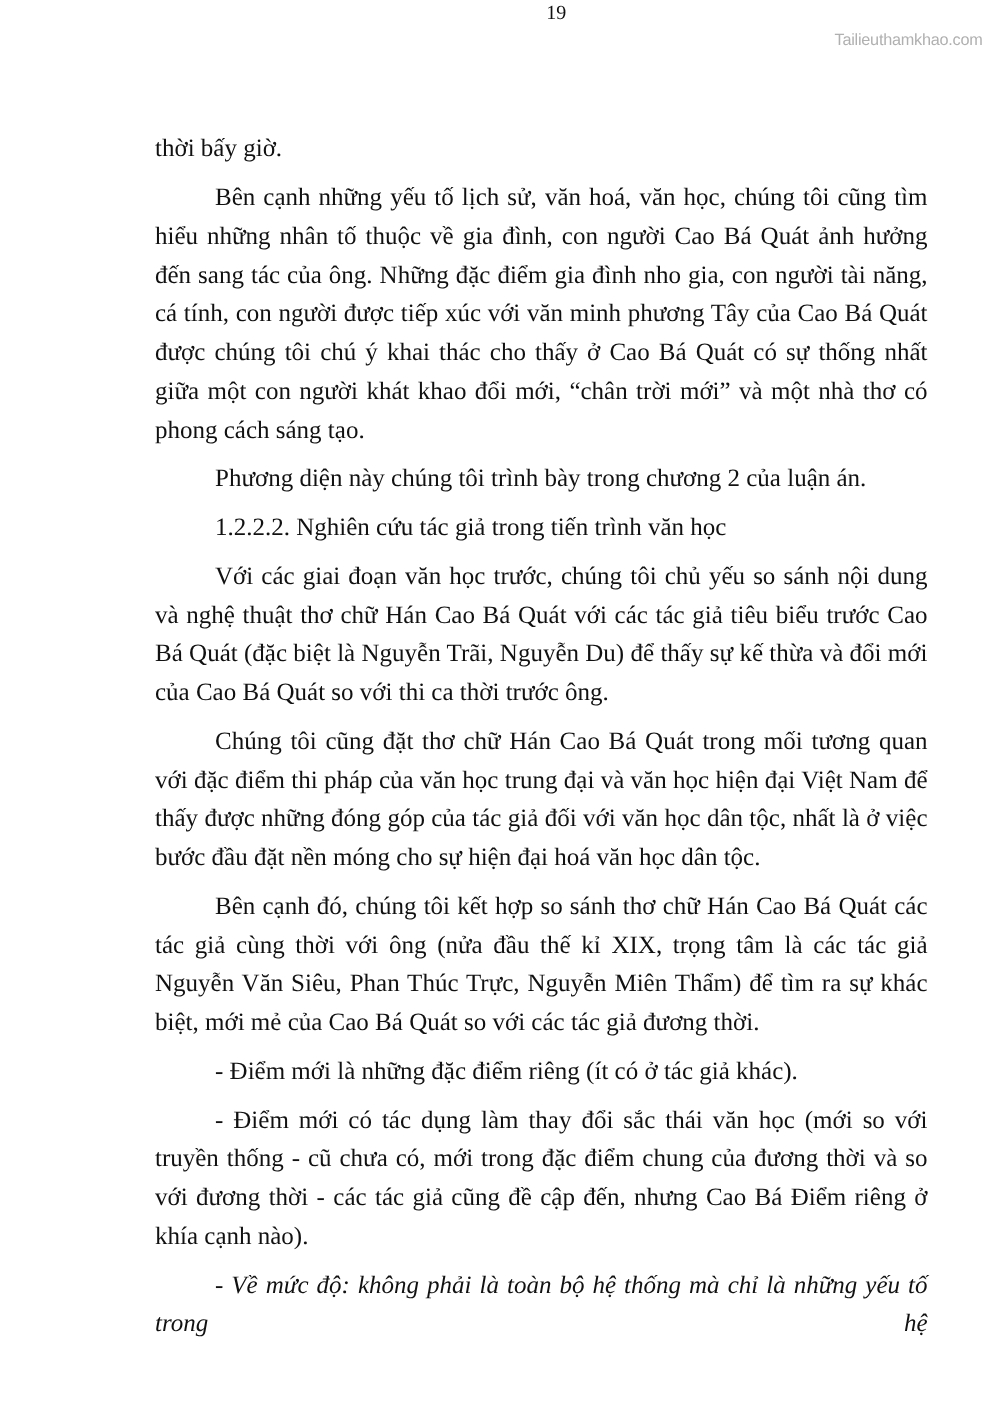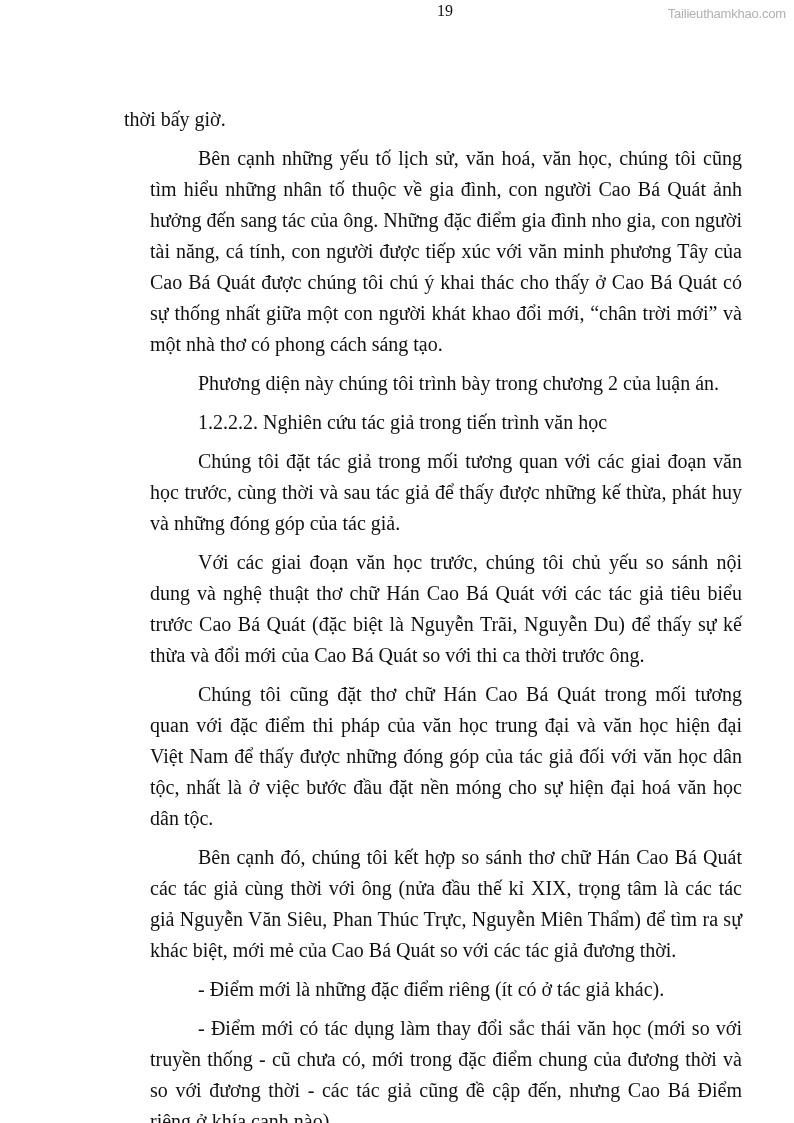--- a/index.html
+++ b/index.html
@@ -1,38 +1,37 @@
 <!DOCTYPE html>
 <html><head>
 <meta charset="utf-8">
 <style>
   html, body { margin: 0; padding: 0; background: #ffffff; }
   body { width: 794px; height: 1123px; position: relative; overflow: hidden;
          font-family: "Liberation Serif", "DejaVu Serif", serif; color: #111; }
   .page-number { position: absolute; top: 2px; left: 0; width: 794px; text-align: center;
                  font-size: 16px; line-height: 18px; padding-left: 48px; }
-  .watermark { position: absolute; top: 6px; right: 8px; font-family: "Liberation Sans", "DejaVu Sans", sans-serif;
+  .watermark { position: absolute; top: 24px; right: 8px; font-family: "Liberation Sans", "DejaVu Sans", sans-serif;
                font-size: 13px; color: #b0b0b0; letter-spacing: -0.2px; }
   .content { position: absolute; left: 124px; top: 104px; width: 618px; }
   p { margin: 0; font-size: 20px; line-height: 31px; text-align: justify; text-align-last: left; }
   p.indent { text-indent: 48px; }
-  .gap { margin-top: 8px; margin-left: 26px; }
+  .gap { margin-top: 8px; }
   .heading { text-indent: 48px; }
 </style>
 </head>
 <body>
 
 <div class="page-number">19</div>
 <div class="watermark">Tailieuthamkhao.com</div>
 
 <div class="content">
   <p>thời bấy giờ.</p>
   <p class="indent gap">Bên cạnh những yếu tố lịch sử, văn hoá, văn học, chúng tôi cũng tìm hiểu những nhân tố thuộc về gia đình, con người Cao Bá Quát ảnh hưởng đến sang tác của ông. Những đặc điểm gia đình nho gia, con người tài năng, cá tính, con người được tiếp xúc với văn minh phương Tây của Cao Bá Quát được chúng tôi chú ý khai thác cho thấy ở Cao Bá Quát có sự thống nhất giữa một con người khát khao đổi mới, “chân trời mới” và một nhà thơ có phong cách sáng tạo.</p>
   <p class="indent gap">Phương diện này chúng tôi trình bày trong chương 2 của luận án.</p>
   <p class="heading gap">1.2.2.2. Nghiên cứu tác giả trong tiến trình văn học</p>
-  <p class="indent gap">Chúng tôi đặt tác giả trong mối tương quan với các giai đoạn văn học trước, cùng thời và sau tác giả để thấy được những kế thừa, phát huy và những đóng góp của tác giả.</p>
   <p class="indent gap">Với các giai đoạn văn học trước, chúng tôi chủ yếu so sánh nội dung và nghệ thuật thơ chữ Hán Cao Bá Quát với các tác giả tiêu biểu trước Cao Bá Quát (đặc biệt là Nguyễn Trãi, Nguyễn Du) để thấy sự kế thừa và đổi mới của Cao Bá Quát so với thi ca thời trước ông.</p>
   <p class="indent gap">Chúng tôi cũng đặt thơ chữ Hán Cao Bá Quát trong mối tương quan với đặc điểm thi pháp của văn học trung đại và văn học hiện đại Việt Nam để thấy được những đóng góp của tác giả đối với văn học dân tộc, nhất là ở việc bước đầu đặt nền móng cho sự hiện đại hoá văn học dân tộc.</p>
   <p class="indent gap">Bên cạnh đó, chúng tôi kết hợp so sánh thơ chữ Hán Cao Bá Quát các tác giả cùng thời với ông (nửa đầu thế kỉ XIX, trọng tâm là các tác giả Nguyễn Văn Siêu, Phan Thúc Trực, Nguyễn Miên Thẩm) để tìm ra sự khác biệt, mới mẻ của Cao Bá Quát so với các tác giả đương thời.</p>
   <p class="indent gap">- Điểm mới là những đặc điểm riêng (ít có ở tác giả khác).</p>
   <p class="indent gap">- Điểm mới có tác dụng làm thay đổi sắc thái văn học (mới so với truyền thống - cũ chưa có, mới trong đặc điểm chung của đương thời và so với đương thời - các tác giả cũng đề cập đến, nhưng Cao Bá Điểm riêng ở khía cạnh nào).</p>
   <p class="indent gap" style="text-align-last: justify; font-style: italic;">- Về mức độ: không phải là toàn bộ hệ thống mà chỉ là những yếu tố trong hệ</p>
 </div>
 
 </body></html>

